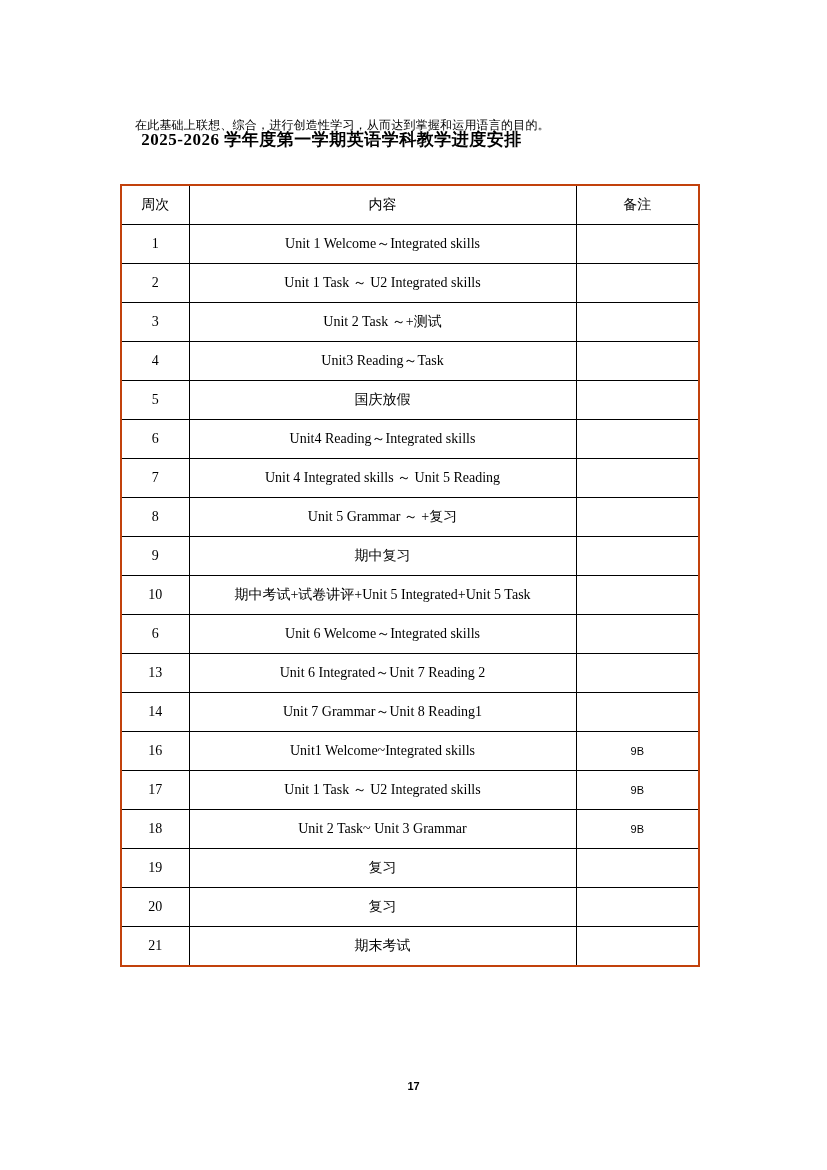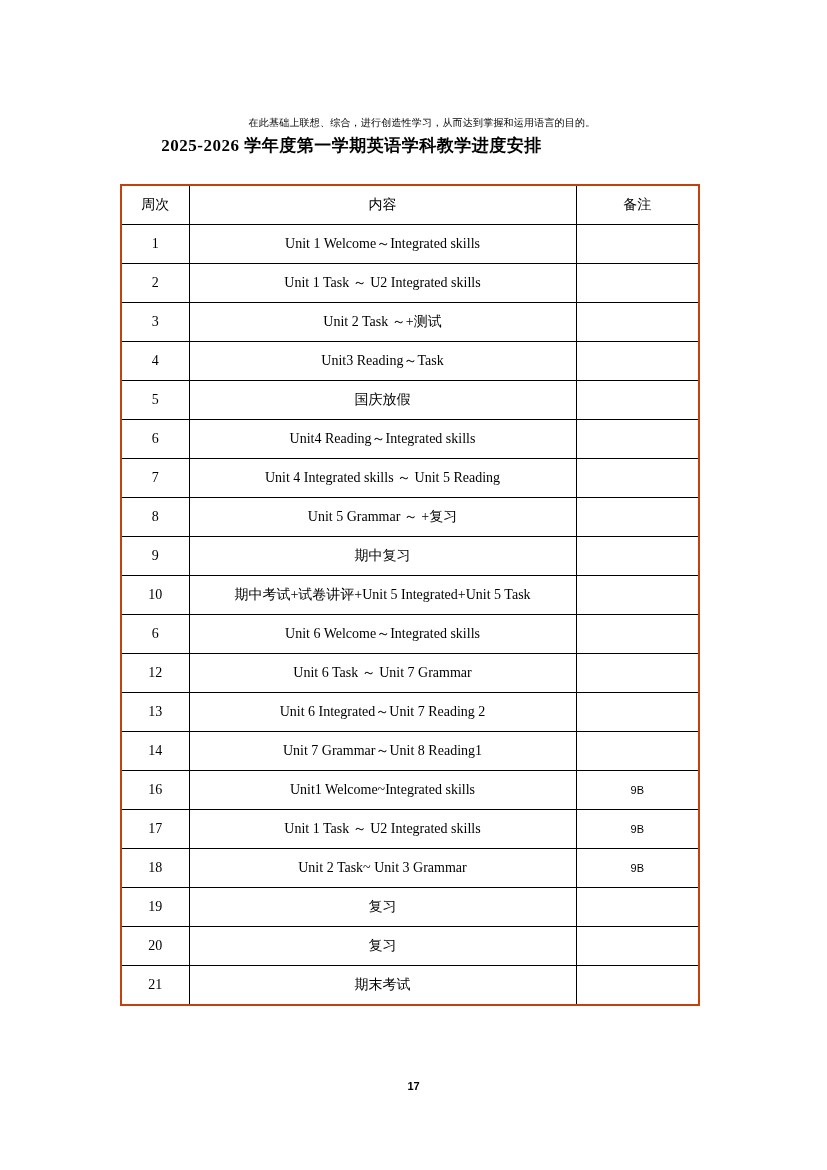--- a/index.html
+++ b/index.html
@@ -9,36 +9,34 @@
     font-family: "Liberation Serif", serif;
     color: #000000;
     position: relative;
   }
   .page {
     position: absolute; inset: 0;
     background: #ffffff;
   }
   .intro {
     position: absolute;
-    left: 122px; top: 103px;
+    left: 135px; top: 103px;
     width: 600px;
-    font-size: 10px;
+    font-size: 12px;
     line-height: 20px;
     letter-spacing: 0.2px;
-    text-align: center;
   }
   .doc-title {
     position: absolute;
-    left: 0; top: 134px;
+    left: 0; top: 128px;
     width: 663px;
     text-align: center;
     font-size: 17px;
     font-weight: bold;
     letter-spacing: 0.5px;
-    padding-left: 20px;
   }
   table.schedule {
     position: absolute;
     left: 120px; top: 184px;
     width: 578px;
     border-collapse: collapse;
     table-layout: fixed;
     border: 2px solid #c2410c;
   }
   table.schedule th,
@@ -140,25 +138,20 @@
         <td>10</td>
         <td>期中考试+试卷讲评+Unit 5 Integrated+Unit 5 Task</td>
         <td class="note"></td>
       </tr>
       <tr>
         <td>6</td>
         <td>Unit 6 Welcome～Integrated skills</td>
         <td class="note"></td>
       </tr>
       <tr>
-        <td>12</td>
-        <td>Unit 6 Task ～ Unit 7 Grammar</td>
-        <td class="note"></td>
-      </tr>
-      <tr>
         <td>13</td>
         <td>Unit 6 Integrated～Unit 7 Reading 2</td>
         <td class="note"></td>
       </tr>
       <tr>
         <td>14</td>
         <td>Unit 7 Grammar～Unit 8 Reading1</td>
         <td class="note"></td>
       </tr>
       <tr>

